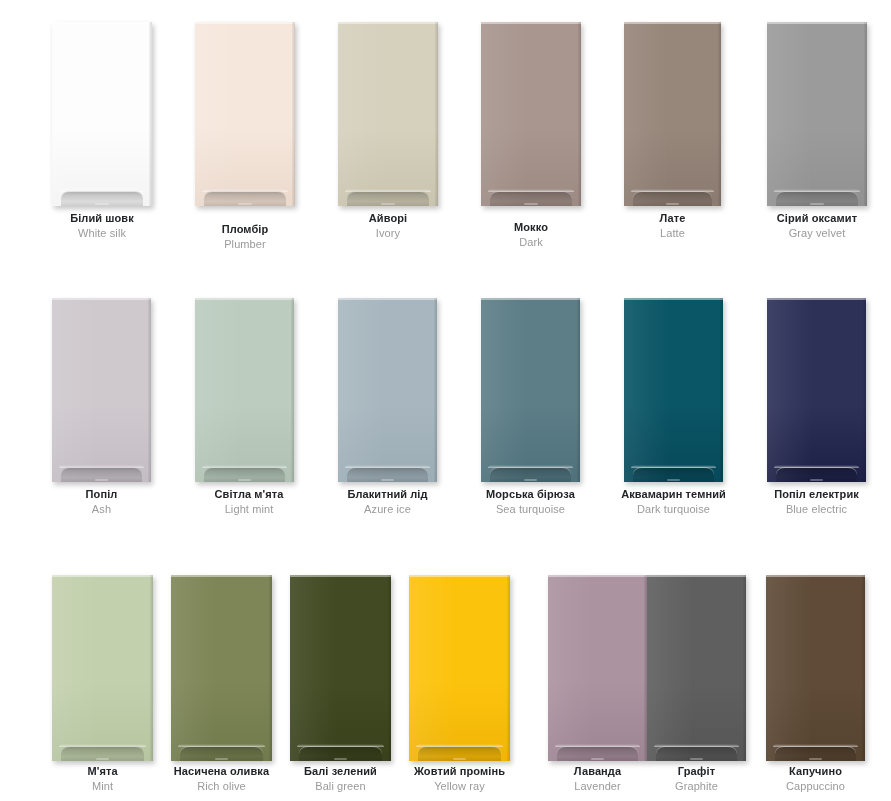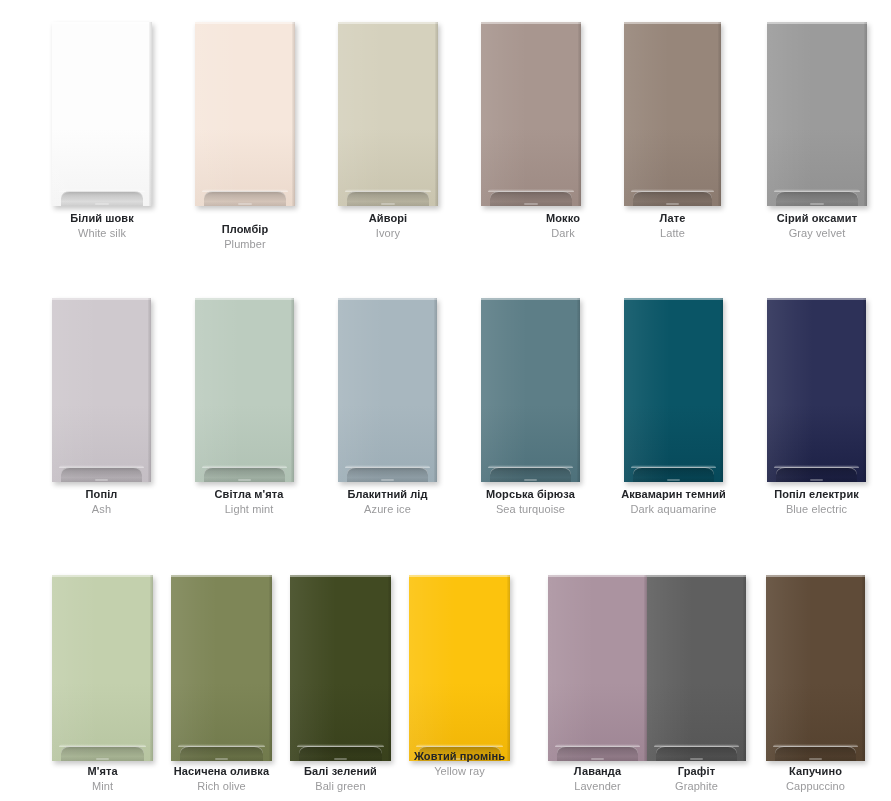--- a/index.html
+++ b/index.html
@@ -188,21 +188,21 @@
         </div>
       </div>
       <div class="swatch" style="left: 481px; top: 22px; width: 100px; height: 221px;">
         <div class="door" style="width: 100px; height: 184px; background: rgb(168, 150, 143);">
           <div class="face" style="background: linear-gradient(rgb(168, 150, 143) 0%, rgb(168, 150, 143) 58%, rgb(157, 138, 131) 100%);"></div>
           <div class="sheen"></div>
           <div class="topedge"></div>
           <div class="rightedge"></div>
           <div class="handle"></div>
         </div>
-        <div class="caption" style="top: 191px; margin-left: 32px;">
+        <div class="caption" style="top: 200px;">
           <div class="name-ua" style="color: rgb(34, 36, 40);">Мокко</div>
           <div class="name-en" style="color: rgb(154, 154, 156);">Dark</div>
         </div>
       </div>
       <div class="swatch" style="left: 624px; top: 22px; width: 97px; height: 221px;">
         <div class="door" style="width: 97px; height: 184px; background: rgb(151, 134, 122);">
           <div class="face" style="background: linear-gradient(rgb(151, 134, 122) 0%, rgb(151, 134, 122) 58%, rgb(139, 122, 111) 100%);"></div>
           <div class="sheen"></div>
           <div class="topedge"></div>
           <div class="rightedge"></div>
@@ -283,21 +283,21 @@
       <div class="swatch" style="left: 624px; top: 298px; width: 99px; height: 221px;">
         <div class="door" style="width: 99px; height: 184px; background: rgb(10, 85, 102);">
           <div class="face" style="background: linear-gradient(rgb(10, 85, 102) 0%, rgb(10, 85, 102) 58%, rgb(7, 73, 90) 100%);"></div>
           <div class="sheen"></div>
           <div class="topedge"></div>
           <div class="rightedge"></div>
           <div class="handle"></div>
         </div>
         <div class="caption" style="top: 191px;">
           <div class="name-ua" style="color: rgb(34, 36, 40);">Аквамарин темний</div>
-          <div class="name-en" style="color: rgb(154, 154, 156);">Dark aquamarine</div>
+          <div class="name-en" style="color: rgb(154, 154, 156);">Dark turquoise</div>
         </div>
       </div>
       <div class="swatch" style="left: 767px; top: 298px; width: 99px; height: 221px;">
         <div class="door" style="width: 99px; height: 184px; background: rgb(45, 49, 88);">
           <div class="face" style="background: linear-gradient(rgb(45, 49, 88) 0%, rgb(45, 49, 88) 58%, rgb(28, 32, 69) 100%);"></div>
           <div class="sheen"></div>
           <div class="topedge"></div>
           <div class="rightedge"></div>
           <div class="handle"></div>
         </div>
@@ -348,21 +348,21 @@
         </div>
       </div>
       <div class="swatch" style="left: 409px; top: 575px; width: 101px; height: 221px;">
         <div class="door" style="width: 101px; height: 186px; background: rgb(252, 195, 13);">
           <div class="face" style="background: linear-gradient(rgb(252, 195, 13) 0%, rgb(252, 195, 13) 58%, rgb(240, 181, 7) 100%);"></div>
           <div class="sheen"></div>
           <div class="topedge"></div>
           <div class="rightedge"></div>
           <div class="handle"></div>
         </div>
-        <div class="caption" style="top: 176px;">
+        <div class="caption" style="top: 191px;">
           <div class="name-ua" style="color: rgb(34, 36, 40);">Жовтий промінь</div>
           <div class="name-en" style="color: rgb(154, 154, 156);">Yellow ray</div>
         </div>
       </div>
       <div class="swatch" style="left: 528px; top: 575px; width: 99px; height: 221px; margin-left: 20px;">
         <div class="door" style="width: 99px; height: 186px; background: rgb(171, 147, 160);">
           <div class="face" style="background: linear-gradient(rgb(171, 147, 160) 0%, rgb(171, 147, 160) 58%, rgb(158, 133, 148) 100%);"></div>
           <div class="sheen"></div>
           <div class="topedge"></div>
           <div class="rightedge"></div>

